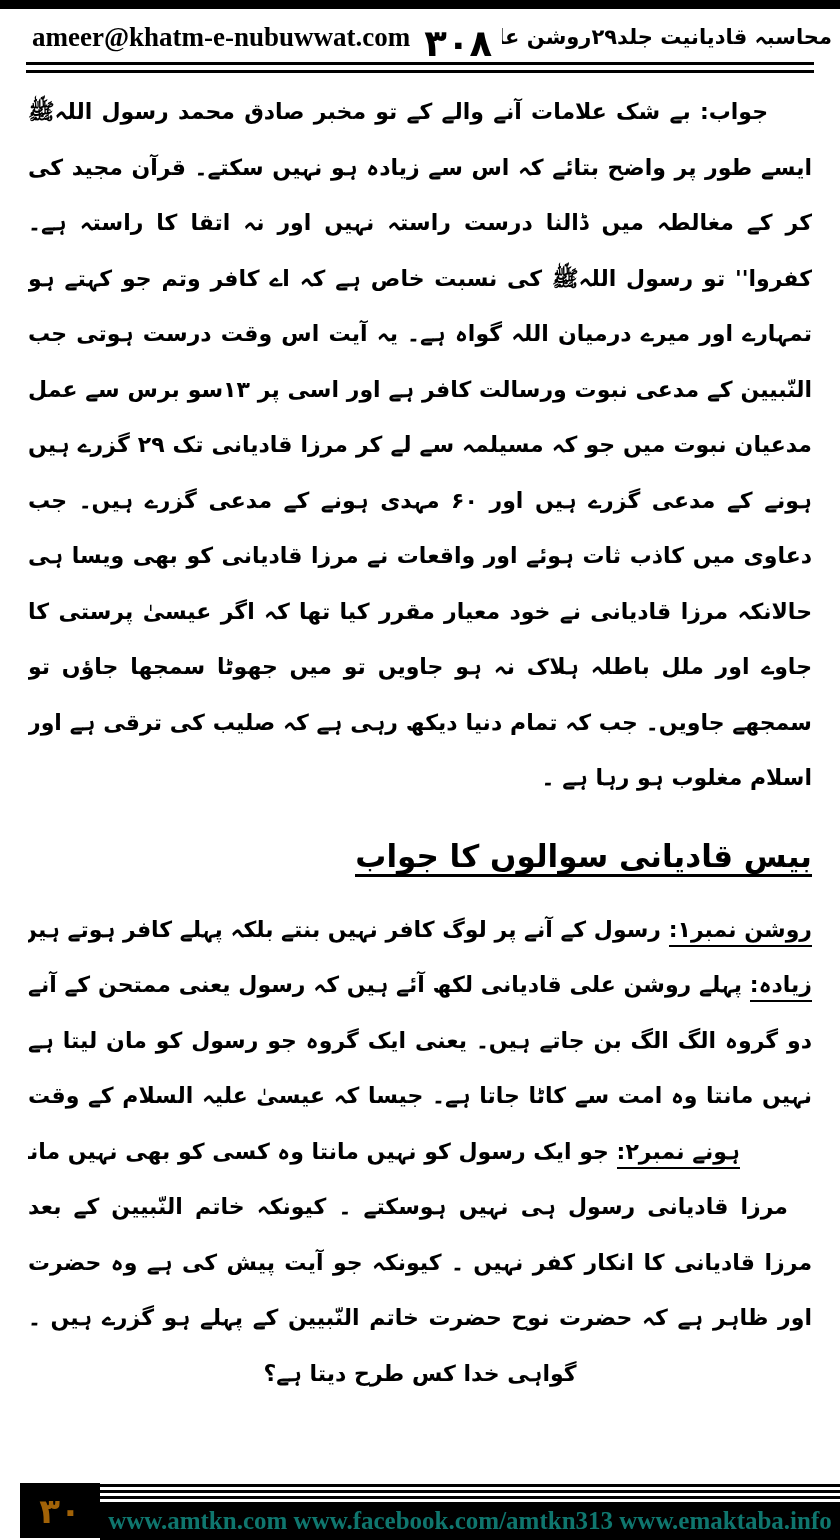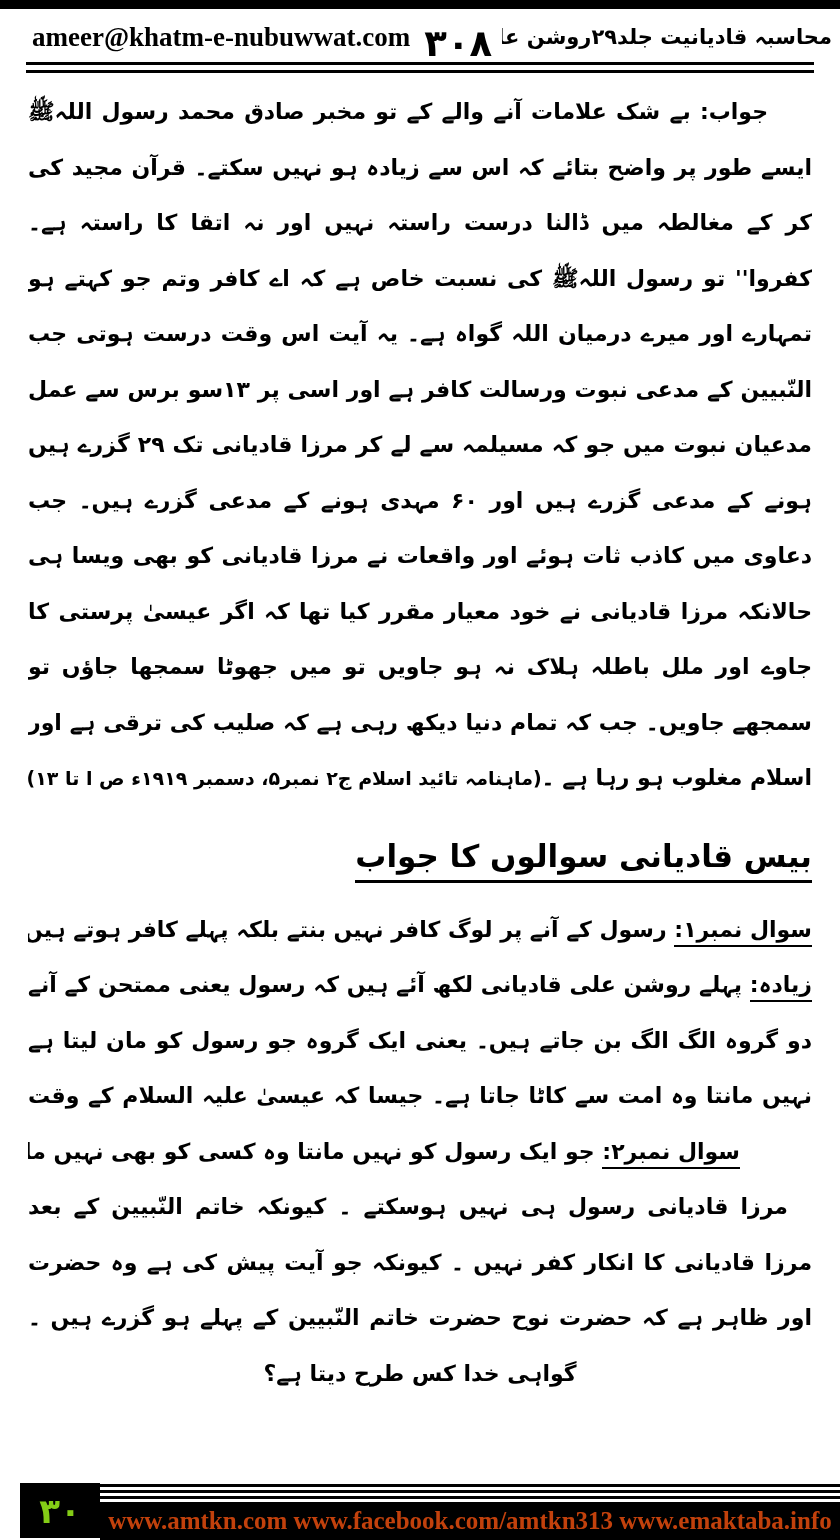--- a/index.html
+++ b/index.html
@@ -22,31 +22,31 @@
   .line{font-size:22px;line-height:55.5px;height:55.5px;overflow:hidden;
         text-align:right;white-space:nowrap;}
   .just{text-align:justify;text-align-last:justify;white-space:normal;}
   .ind1{padding-right:44px;}
   .ind2{padding-right:72px;}
   .ind3{padding-right:24px;}
   .lastline{display:flex;justify-content:space-between;align-items:baseline;}
   .cite{font-size:19px;white-space:nowrap;}
   .heading{margin-top:14px;height:76px;line-height:72px;text-align:right;
            font-size:31px;overflow:visible;margin-bottom:6px;}
-  .heading span{border-bottom:3px solid #000;padding-bottom:6px;}
+  .heading span{border-bottom:3px solid #000;padding-bottom:0;}
   .ulab{border-bottom:2.5px solid #000;padding-bottom:3px;}
   .center{text-align:right;text-align-last:center;}
   
   .footer{position:absolute;left:0;bottom:0;width:840px;height:58px;}
   .pnbox{position:absolute;left:20px;bottom:2px;width:80px;height:55px;background:#000;
-         color:#84cc16;display:flex;align-items:center;justify-content:center;
+         color:#a16207;display:flex;align-items:center;justify-content:center;
          font-size:34px;font-weight:bold;}
   .fright{position:absolute;left:100px;right:0;bottom:0;}
   .fl{height:3px;background:#000;margin-bottom:3px;}
-  .fbar{height:38px;background:#000;color:#c2410c;display:flex;align-items:center;
+  .fbar{height:38px;background:#000;color:#0f766e;display:flex;align-items:center;
         justify-content:center;font-family:"Liberation Serif",serif;
         font-weight:bold;font-size:25px;white-space:nowrap;}
 </style>
 </head>
 <body>
 
 <div class="page">
 
   <div class="topbar"></div>
 
@@ -68,40 +68,39 @@
     <div class="line just">النّبیین کے مدعی نبوت ورسالت کافر ہے اور اسی پر ۱۳سو برس سے عمل چلا آیا اور اب تک</div>
     <div class="line just">مدعیان نبوت میں جو کہ مسیلمہ سے لے کر مرزا قادیانی تک ۲۹ گزرے ہیں اور ۸ مسیح موعود</div>
     <div class="line just">ہونے کے مدعی گزرے ہیں اور ۶۰ مہدی ہونے کے مدعی گزرے ہیں۔ جب سب اپنے</div>
     <div class="line just">دعاوی میں کاذب ثات ہوئے اور واقعات نے مرزا قادیانی کو بھی ویسا ہی ثابت کر دیا۔</div>
     <div class="line just">حالانکہ مرزا قادیانی نے خود معیار مقرر کیا تھا کہ اگر عیسیٰ پرستی کا ستون میری زندگی میں نہ ٹوٹ</div>
     <div class="line just">جاوے اور ملل باطلہ ہلاک نہ ہو جاویں تو میں جھوٹا سمجھا جاؤں تو مرزا قادیانی کس طرح سچے</div>
     <div class="line just">سمجھے جاویں۔ جب کہ تمام دنیا دیکھ رہی ہے کہ صلیب کی ترقی ہے اور ملل باطلہ زور پر ہیں اور</div>
 
     <div class="line lastline">
       <span>اسلام مغلوب ہو رہا ہے ۔</span>
-      <span class="cite">(ماہنامہ تائید اسلام ج۲ نمبر۵، دسمبر ۱۹۱۹ء ص ا تا ۱۳)</span>
     </div>
 
     <div class="heading">
       <span>بیس قادیانی سوالوں کا جواب</span>
     </div>
 
     <div class="line">
-      <span class="ulab">سوال نمبر۱:</span><span> رسول کے آنے پر لوگ کافر نہیں بنتے بلکہ پہلے کافر ہوتے ہیں ۔</span>
+      <span class="ulab">روشن نمبر۱:</span><span> رسول کے آنے پر لوگ کافر نہیں بنتے بلکہ پہلے کافر ہوتے ہیں ۔</span>
     </div>
 
     <div class="line just">
       <span class="ulab">زیادہ:</span><span> پہلے روشن علی قادیانی لکھ آئے ہیں کہ رسول یعنی ممتحن کے آنے سے</span>
     </div>
 
     <div class="line just">دو گروہ الگ الگ بن جاتے ہیں۔ یعنی ایک گروہ جو رسول کو مان لیتا ہے مومن ہوتا ہے اور جو</div>
     <div class="line just">نہیں مانتا وہ امت سے کاٹا جاتا ہے۔ جیسا کہ عیسیٰ علیہ السلام کے وقت میں ہوا اور کہتے ہیں کہ کافر</div>
 
     <div class="line ind2">
-      <span class="ulab">سوال نمبر۲:</span><span> جو ایک رسول کو نہیں مانتا وہ کسی کو بھی نہیں مانتا ۔</span>
+      <span class="ulab">ہونے نمبر۲:</span><span> جو ایک رسول کو نہیں مانتا وہ کسی کو بھی نہیں مانتا ۔</span>
     </div>
 
     <div class="line just ind3">مرزا قادیانی رسول ہی نہیں ہوسکتے ۔ کیونکہ خاتم النّبیین کے بعد مدعی ہیں تو</div>
     <div class="line just">مرزا قادیانی کا انکار کفر نہیں ۔ کیونکہ جو آیت پیش کی ہے وہ حضرت نوح کی قوم کی نسبت ہے</div>
     <div class="line just">اور ظاہر ہے کہ حضرت نوح حضرت خاتم النّبیین کے پہلے ہو گزرے ہیں ۔ سوال رسول کی</div>
     <div class="line center">گواہی خدا کس طرح دیتا ہے؟</div>
 
   </div>
 
   <div class="footer">

